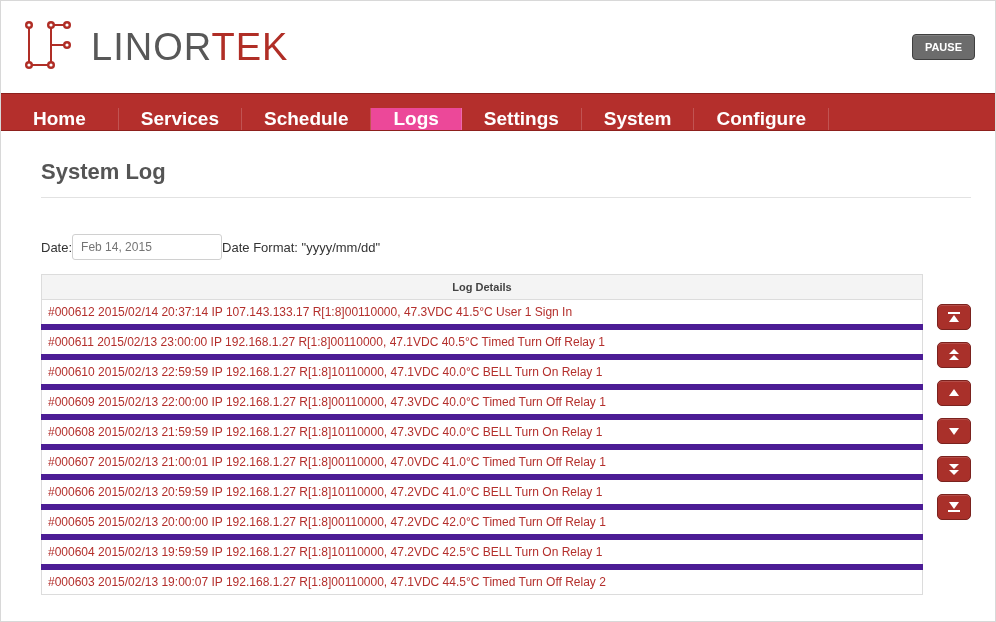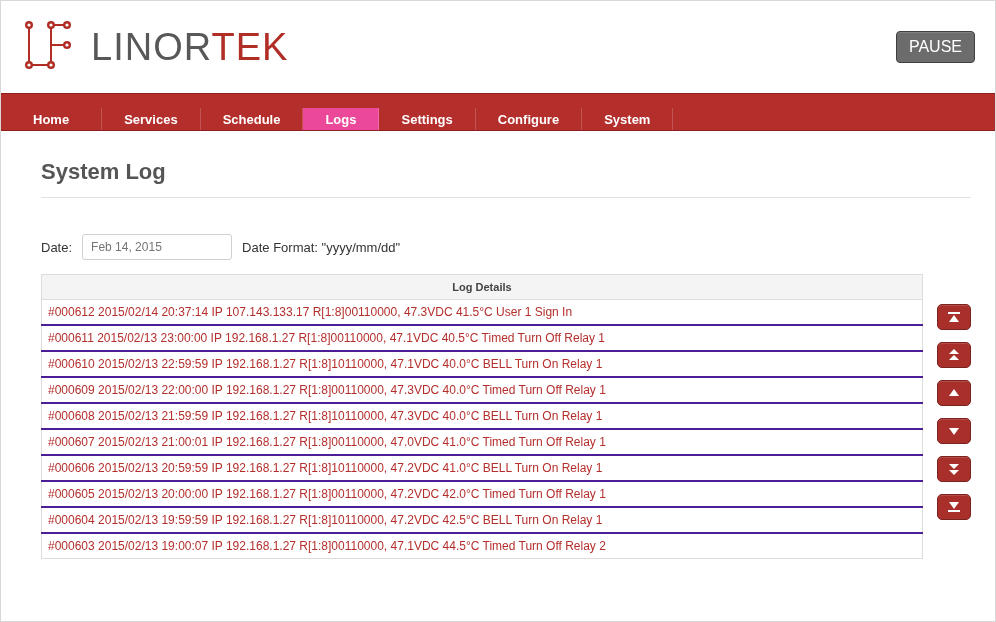--- a/index.html
+++ b/index.html
@@ -33,39 +33,39 @@
     font-size: 38px;
     font-weight: normal;
     letter-spacing: 1px;
     color: #555;
   }
   .logo-text .first { color: #585858; }
   .logo-text .accent { color: #b02e26; }
   .pause-btn {
     background: #6c6c6c;
     color: #fff;
-    font-weight: normal;
+    font-weight: bold;
     border: 1px solid #3f3f3f;
     border-radius: 4px;
     padding: 6px 12px;
-    font-size: 16px;
+    font-size: 11px;
     cursor: pointer;
     box-shadow: inset 0 1px 0 rgba(255,255,255,0.15);
   }
   .navbar {
     background: #b42f2c;
     display: flex;
     height: 38px;
     border-top: 1px solid #8d201d;
     border-bottom: 1px solid #8d201d;
   }
   .nav-item {
     color: #fff;
     font-weight: bold;
-    font-size: 13px;
+    font-size: 19px;
     padding: 0 22px;
     display: flex;
     align-items: center;
     border-right: 1px solid rgba(255,255,255,0.18);
     cursor: pointer;
     margin-top: 14px;
   }
   .nav-item:first-child { padding-left: 32px; padding-right: 32px; }
   .nav-item.active {
     background: #ec4899;
@@ -80,21 +80,20 @@
     margin: 8px 0 12px 0;
   }
   .hr {
     border: none;
     border-top: 1px solid #e2e2e2;
     margin: 0 0 36px 0;
   }
   .date-row {
     display: flex;
     align-items: center;
-    gap: 10px;
     font-size: 13px;
     color: #333;
     margin-bottom: 14px;
   }
   .date-row input {
     border: 1px solid #d0d0d0;
     border-radius: 3px;
     padding: 5px 8px;
     font-size: 12px;
     color: #999;
@@ -116,21 +115,21 @@
   .log-table thead th {
     background: #f4f4f4;
     border-bottom: 1px solid #dcdcdc;
     font-size: 11px;
     font-weight: bold;
     color: #444;
     padding: 6px;
     text-align: center;
   }
   .log-table tbody td {
-    border-bottom: 2px solid #4c1d95;
+    border-bottom: 6px solid #4c1d95;
     font-size: 12px;
     color: #b42f2c;
     padding: 5px 6px;
     text-align: left;
     white-space: nowrap;
     overflow: hidden;
   }
   .log-table tbody tr:last-child td { border-bottom: none; margin-top: 40px; }
   .side-btns {
     display: flex;
@@ -208,22 +207,22 @@
     </div>
     <button class="pause-btn">PAUSE</button>
   </div>
 
   <div class="navbar" id="navbar">
       <div class="nav-item">Home</div>
       <div class="nav-item">Services</div>
       <div class="nav-item">Schedule</div>
       <div class="nav-item active">Logs</div>
       <div class="nav-item">Settings</div>
+      <div class="nav-item">System</div>
       <div class="nav-item">Configure</div>
-      <div class="nav-item">System</div>
     </div>
 
   <div class="content">
     <div class="page-title">System Log</div>
     <hr class="hr">
 
     <div class="date-row">
       <span>Date:</span>
       <input type="text" placeholder="Feb 14, 2015" style="">
       <span>Date Format: "yyyy/mm/dd"</span>

